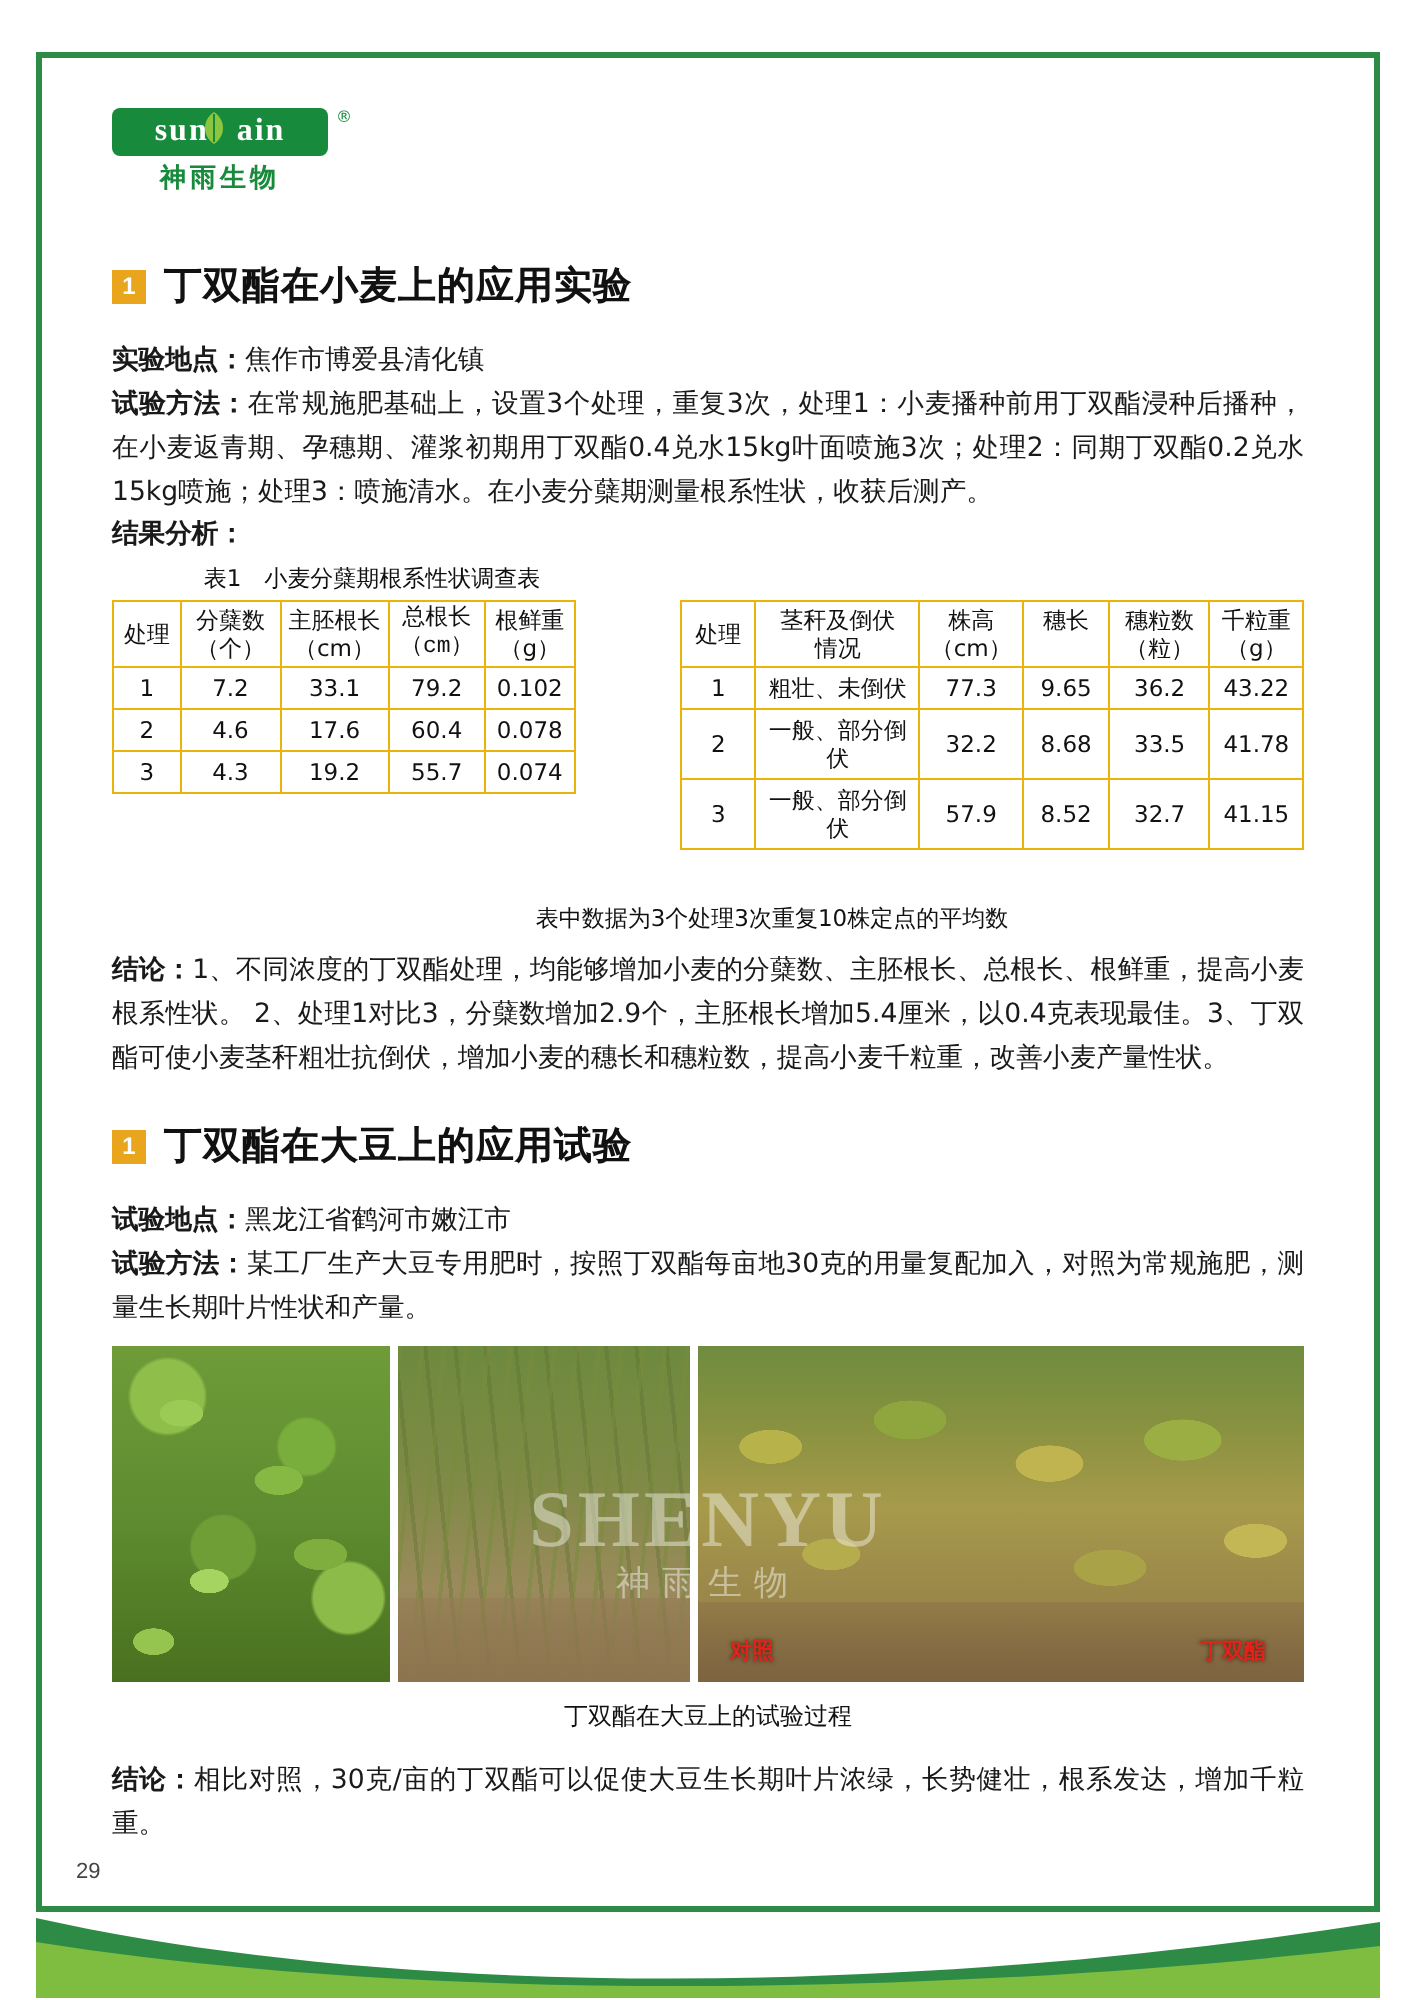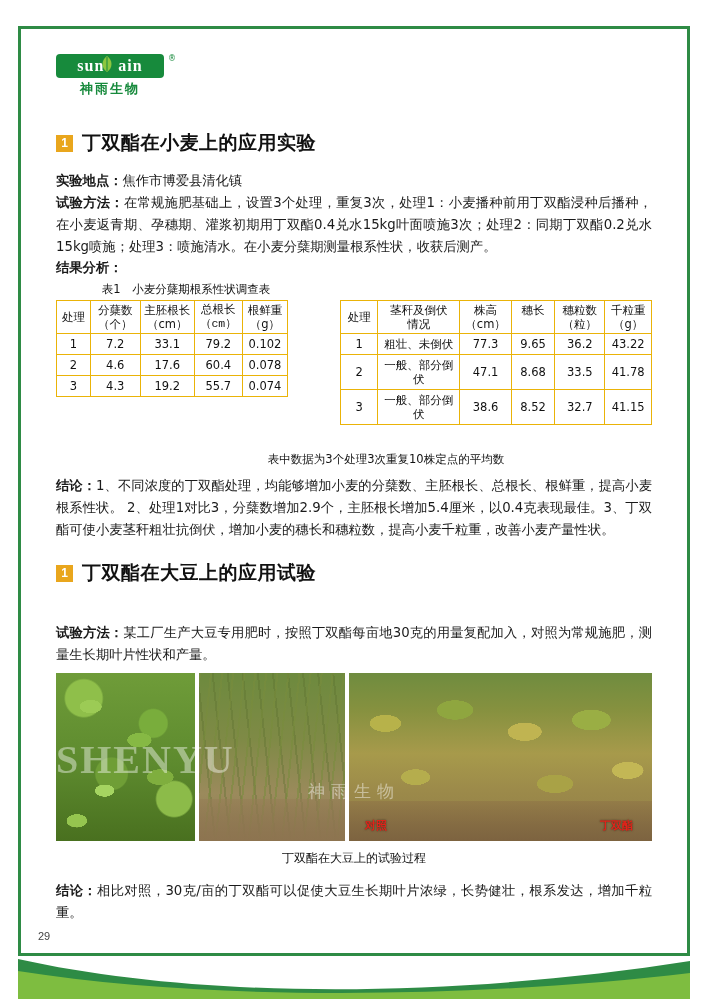--- a/index.html
+++ b/index.html
@@ -239,20 +239,21 @@
     color: #e2231a;
     text-shadow: 0 0 2px rgba(0,0,0,0.6);
   }
   .lbl-left { left: 56px; }
 
   
   .wm {
     position: absolute;
     left: 56px; top: 724px;
     width: 596px;
+    text-align: center;
     font-size: 40px;
     font-weight: bold;
     color: rgba(255,255,255,0.42);
     letter-spacing: 2px;
     font-family: "Liberation Serif", serif;
     pointer-events: none;
     white-space: nowrap;
   }
   .wm2 {
     position: absolute;
@@ -382,47 +383,50 @@
         <td>1</td>
         <td>粗壮、未倒伏</td>
         <td>77.3</td>
         <td>9.65</td>
         <td>36.2</td>
         <td>43.22</td>
       </tr>
       <tr>
         <td>2</td>
         <td>一般、部分倒伏</td>
-        <td>47.1</td>
+        <td>32.2</td>
         <td>8.68</td>
         <td>33.5</td>
         <td>41.78</td>
       </tr>
       <tr>
         <td>3</td>
         <td>一般、部分倒伏</td>
-        <td>38.6</td>
+        <td>57.9</td>
         <td>8.52</td>
         <td>32.7</td>
         <td>41.15</td>
       </tr>
     </tbody>
   </table>
 
   <div class="note" style="top:440px;padding-left:32px;">表中数据为3个处理3次重复10株定点的平均数</div>
 
   <div class="para" style="left:56px; top:463px; width:596px;">
     <span class="lbl">结论：</span><span>1、不同浓度的丁双酯处理，均能够增加小麦的分蘖数、主胚根长、总根长、根鲜重，提高小麦根系性状。 2、处理1对比3，分蘖数增加2.9个，主胚根长增加5.4厘米，以0.4克表现最佳。3、丁双酯可使小麦茎秆粗壮抗倒伏，增加小麦的穗长和穗粒数，提高小麦千粒重，改善小麦产量性状。</span>
   </div>
 
   <div class="section-head" style="left:56px; top:548px;">
     <div class="num-box">1</div>
     <div class="section-title">丁双酯在大豆上的应用试验</div>
   </div>
 
+  <div class="para" style="left:56px; top:588px; width:596px;">
+    <span class="lbl">试验地点：</span><span>黑龙江省鹤河市嫩江市</span>
+  </div>
 
   <div class="para" style="left:56px; top:610px; width:596px;">
     <span class="lbl">试验方法：</span><span>某工厂生产大豆专用肥时，按照丁双酯每亩地30克的用量复配加入，对照为常规施肥，测量生长期叶片性状和产量。</span>
   </div>
 
   <div class="photos">
     <div class="photo p1">
       <div class="sky"></div>
       <div class="leaves"></div>
     </div>

